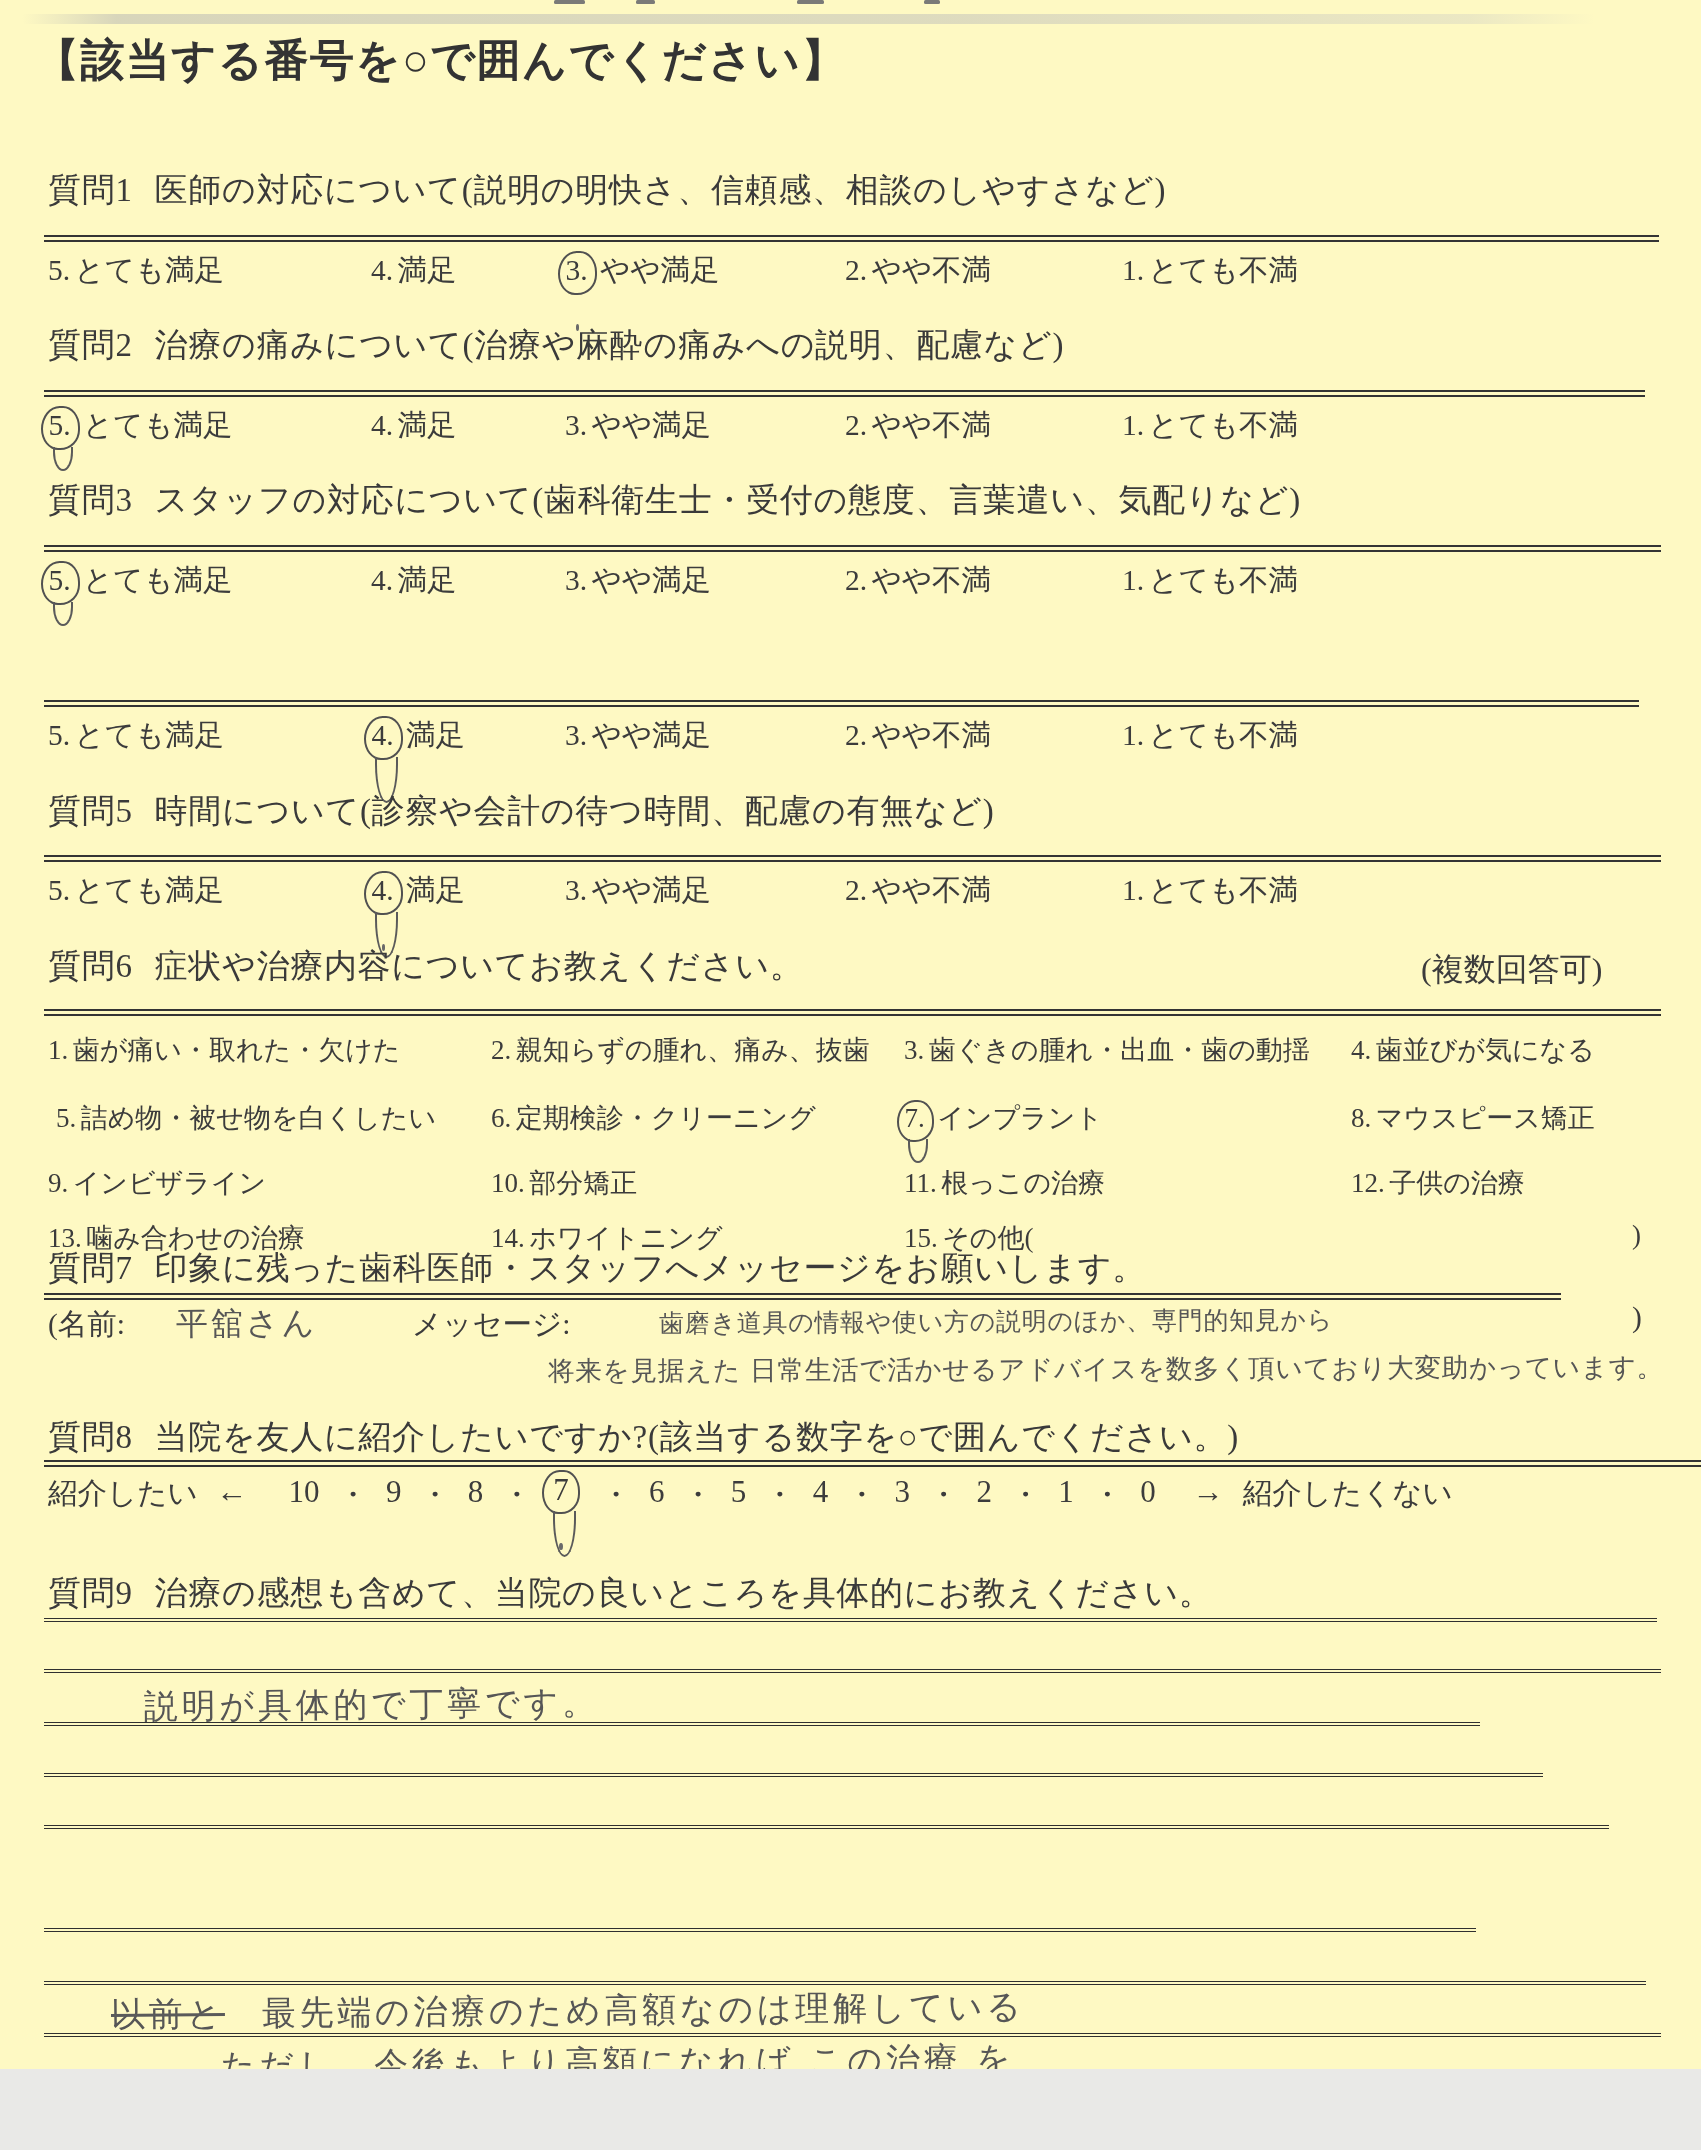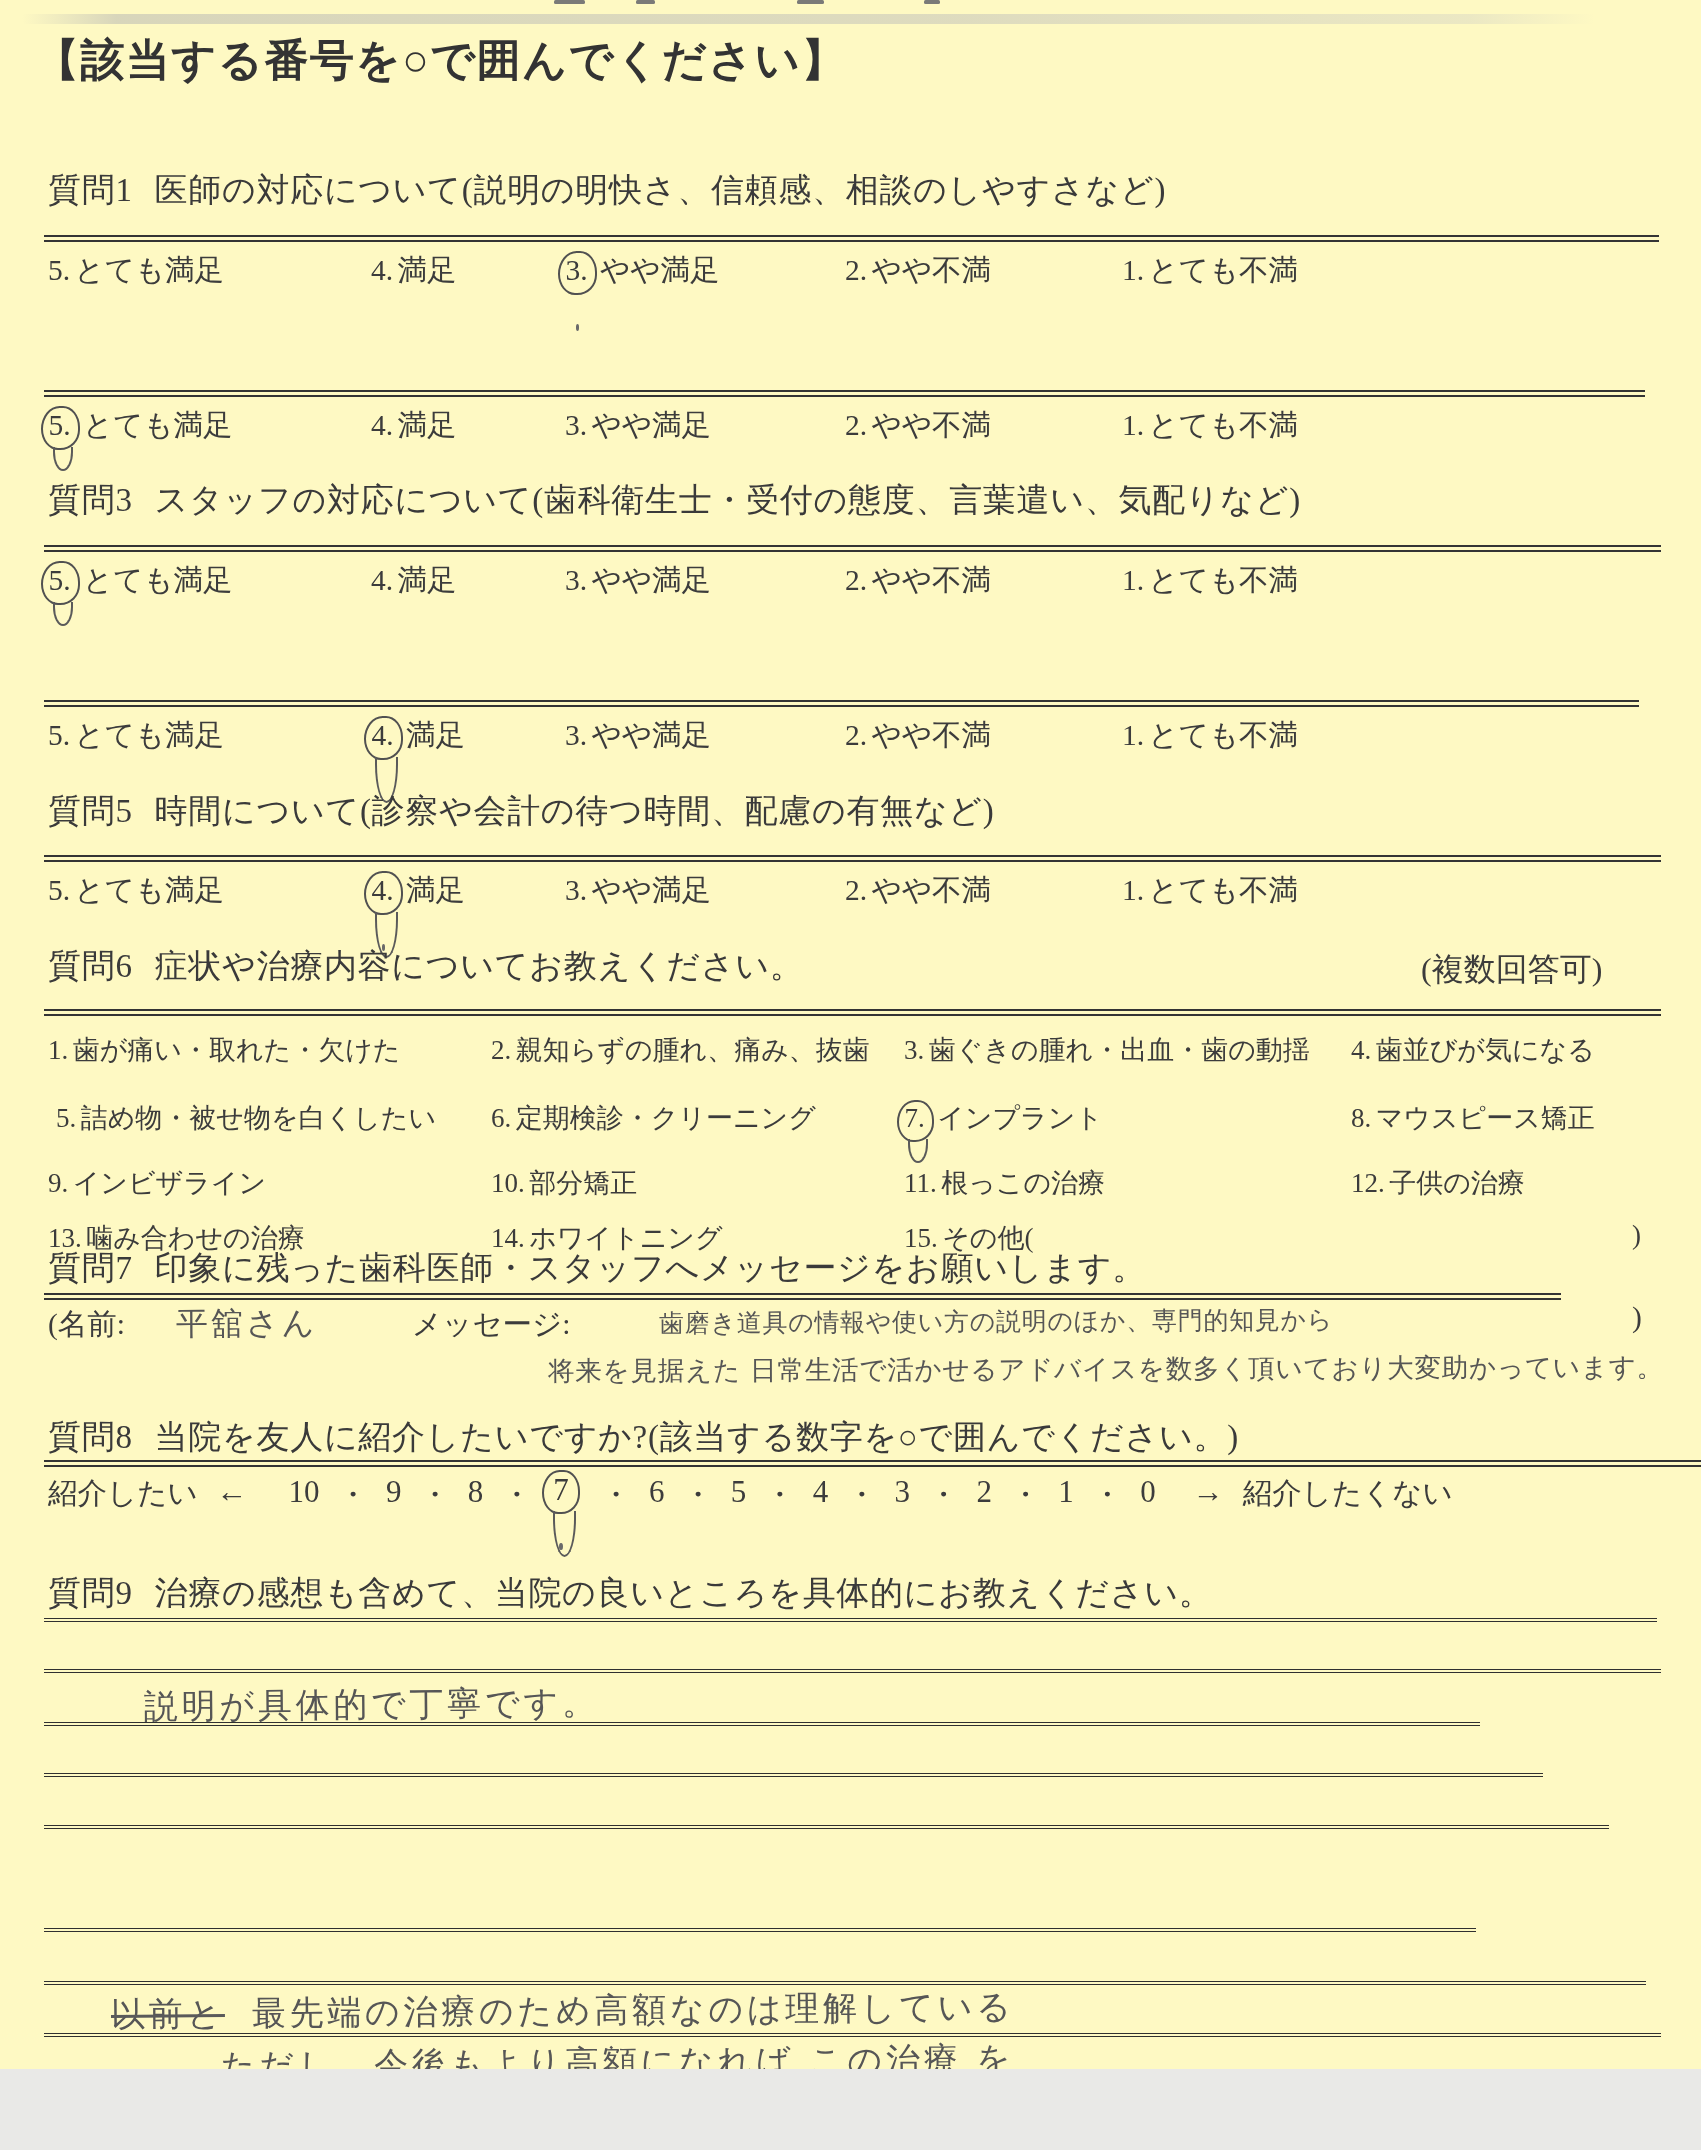--- a/index.html
+++ b/index.html
@@ -35,21 +35,21 @@
   }
   .dot-b::before{
     content:""; position:absolute; top:calc(100% + 31px); left:45%;
     width:3.7px; height:7.4px; background:#6a6a6a; border-radius:50%;
   }
   .hw{font-family:"DejaVu Serif","Liberation Serif",serif; color:#565656; white-space:nowrap;}
   .hw-name{font-size:32px; letter-spacing:3px; transform:rotate(-0.4deg);}
   .hw-msg1{font-size:25px; letter-spacing:0.7px; transform:rotate(-0.3deg);}
   .hw-msg2{font-size:26.6px; letter-spacing:0.7px; transform:rotate(-0.2deg);}
   .hw-a{font-size:34px; letter-spacing:3.7px; transform:rotate(-0.5deg);}
-  .struck{text-decoration:line-through; text-decoration-thickness:3px; text-decoration-color:#5a5a5a; margin-right:27px;font-family:Liberation Serif, serif;}
+  .struck{text-decoration:line-through; text-decoration-thickness:3px; text-decoration-color:#5a5a5a; margin-right:37px;}
   .glabel{font-size:29.5px; white-space:nowrap;}
   .g6item{position:absolute; top:0; font-size:27px; white-space:nowrap;}
   .scalerow{display:flex; align-items:flex-start; font-size:31px; white-space:nowrap;}
   .scalerow .sp{width:19px; display:inline-block;}
   .scalerow .dot{margin:0 17.7px;}
   .scalerow .endlbl{font-size:29.5px;}
   .scan-band{background:linear-gradient(90deg, rgba(190,190,186,0) 0%, rgba(185,185,180,.55) 6%, rgba(190,190,186,.5) 60%, rgba(200,200,196,.35) 92%, rgba(200,200,196,0) 100%); border-radius:3px;}
   .tick{position:absolute; top:0; height:4.4px; background:#7a7a78; border-radius:1.5px;}
 </style>
 </head>
@@ -70,20 +70,23 @@
   </div>
   <div class="abs rule" style="left:44px;top:235px;width:1615px"></div>
   <div class="abs optrow" style="left:48px;top:251px;width:1610px">
     <span class="opt" style="left:0"><span class="num">5.</span><span>とても満足</span></span>
     <span class="opt" style="left:323px"><span class="num">4.</span><span>満足</span></span>
     <span class="opt" style="left:517px"><span class="num circled dot-b">3.</span><span>やや満足</span></span>
     <span class="opt" style="left:797px"><span class="num">2.</span><span>やや不満</span></span>
     <span class="opt" style="left:1074px"><span class="num">1.</span><span>とても不満</span></span>
   </div>
 
+  <div class="abs head" style="left:48px;top:323px">
+    <span class="qno">質問2</span><span>治療の痛みについて(治療や麻酔の痛みへの説明、配慮など)</span>
+  </div>
   <div class="abs rule" style="left:44px;top:390px;width:1601px"></div>
   <div class="abs optrow" style="left:48px;top:406px;width:1610px">
     <span class="opt" style="left:0"><span class="num circled tail-short">5.</span><span>とても満足</span></span>
     <span class="opt" style="left:323px"><span class="num">4.</span><span>満足</span></span>
     <span class="opt" style="left:517px"><span class="num">3.</span><span>やや満足</span></span>
     <span class="opt" style="left:797px"><span class="num">2.</span><span>やや不満</span></span>
     <span class="opt" style="left:1074px"><span class="num">1.</span><span>とても不満</span></span>
   </div>
 
   <div class="abs head" style="left:48px;top:478px">

